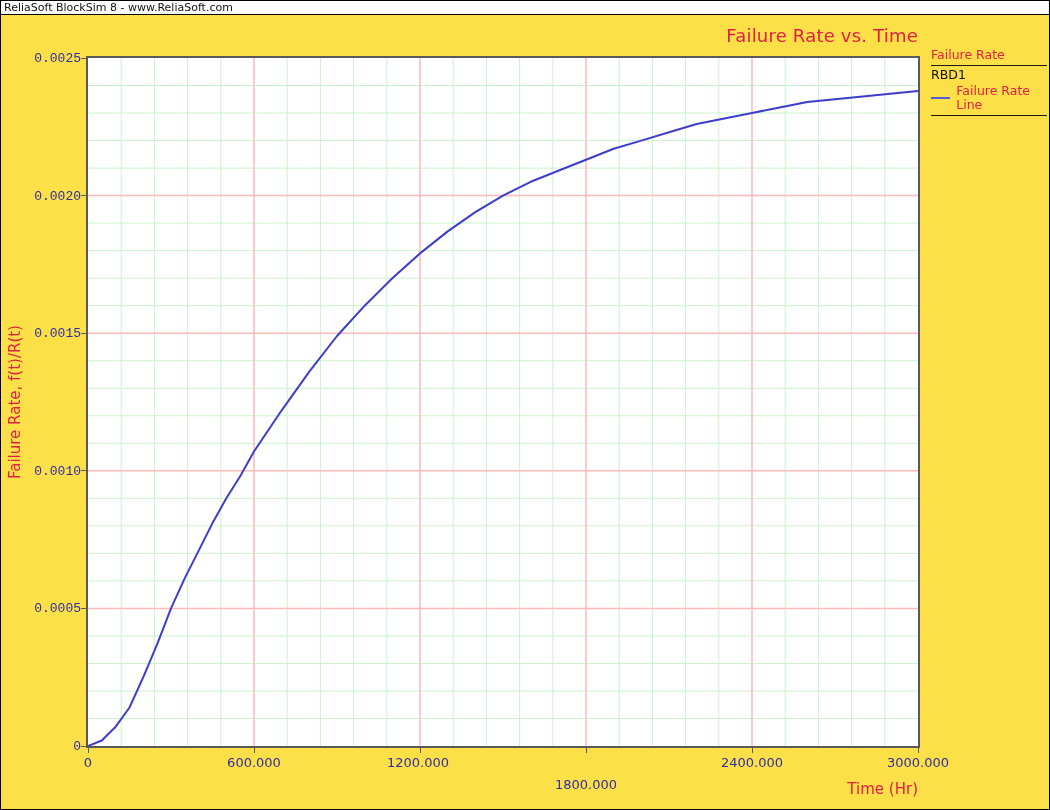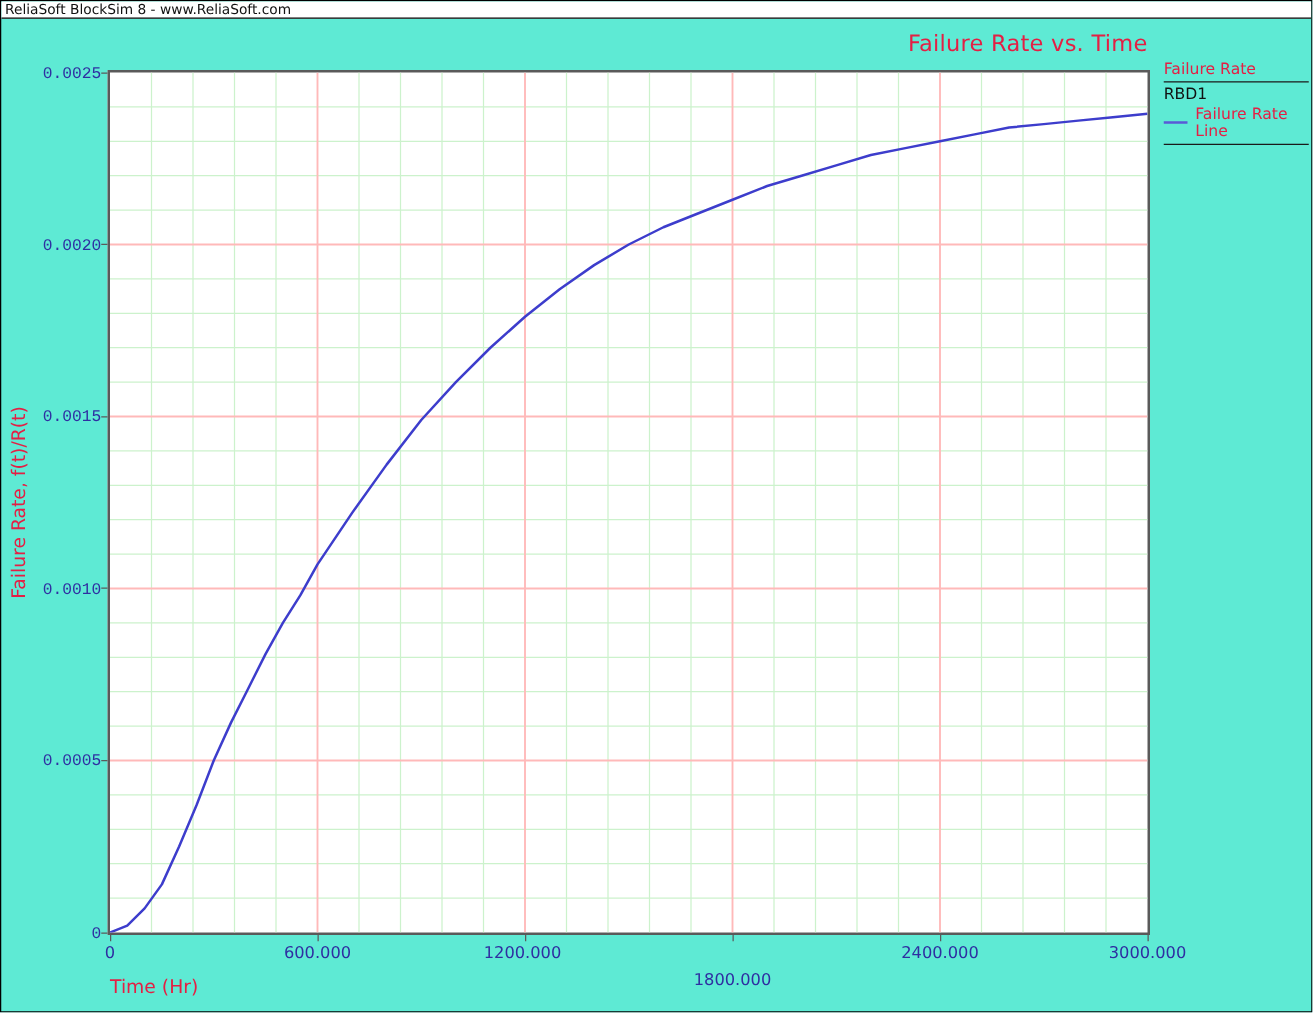--- a/index.html
+++ b/index.html
@@ -1,20 +1,20 @@
 <!DOCTYPE html>
 <html><head>
 <meta charset="utf-8">
 <style>
   * { margin:0; padding:0; box-sizing:border-box; }
   html,body { background:#fff; }
   body { font-family:"DejaVu Sans","Liberation Sans",sans-serif; }
   .frame {
     position:relative; width:1050px; height:810px;
-    background:#5eead4; border:1px solid #000; overflow:hidden;
+    background:#fde047; border:1px solid #000; overflow:hidden;
   }
   .titlebar {
     position:absolute; left:0; top:0; width:100%; height:14px;
     border-bottom:1px solid #000; background:#fff;
   }
   .titlebar span {
     position:absolute; left:3px; top:0px;
     font-size:11px; color:#111; white-space:nowrap;
   }
   .chart-title {
@@ -28,21 +28,21 @@
   }
   .plot svg { display:block; }
   .y-axis-title {
     position:absolute; left:4px; top:57px; height:688px; width:20px;
     display:flex; align-items:center; justify-content:center;
     writing-mode:vertical-rl; transform:rotate(180deg);
     font-size:15px; white-space:nowrap;
   }
   .x-axis-title {
     position:absolute; left:87px; top:779px; width:830px;
-    text-align:left; font-size:15px;
+    text-align:right; font-size:15px;
   }
   .tick-label-y {
     position:absolute; left:0; width:80px; text-align:right;
     font-size:13px; line-height:15px;font-family:Liberation Mono, monospace;
   }
   .tick-label-x {
     position:absolute; transform:translateX(-50%);
     font-size:13px; line-height:15px; white-space:nowrap;
   }
   .tick-mark { position:absolute; background:#5a5a5a; }

